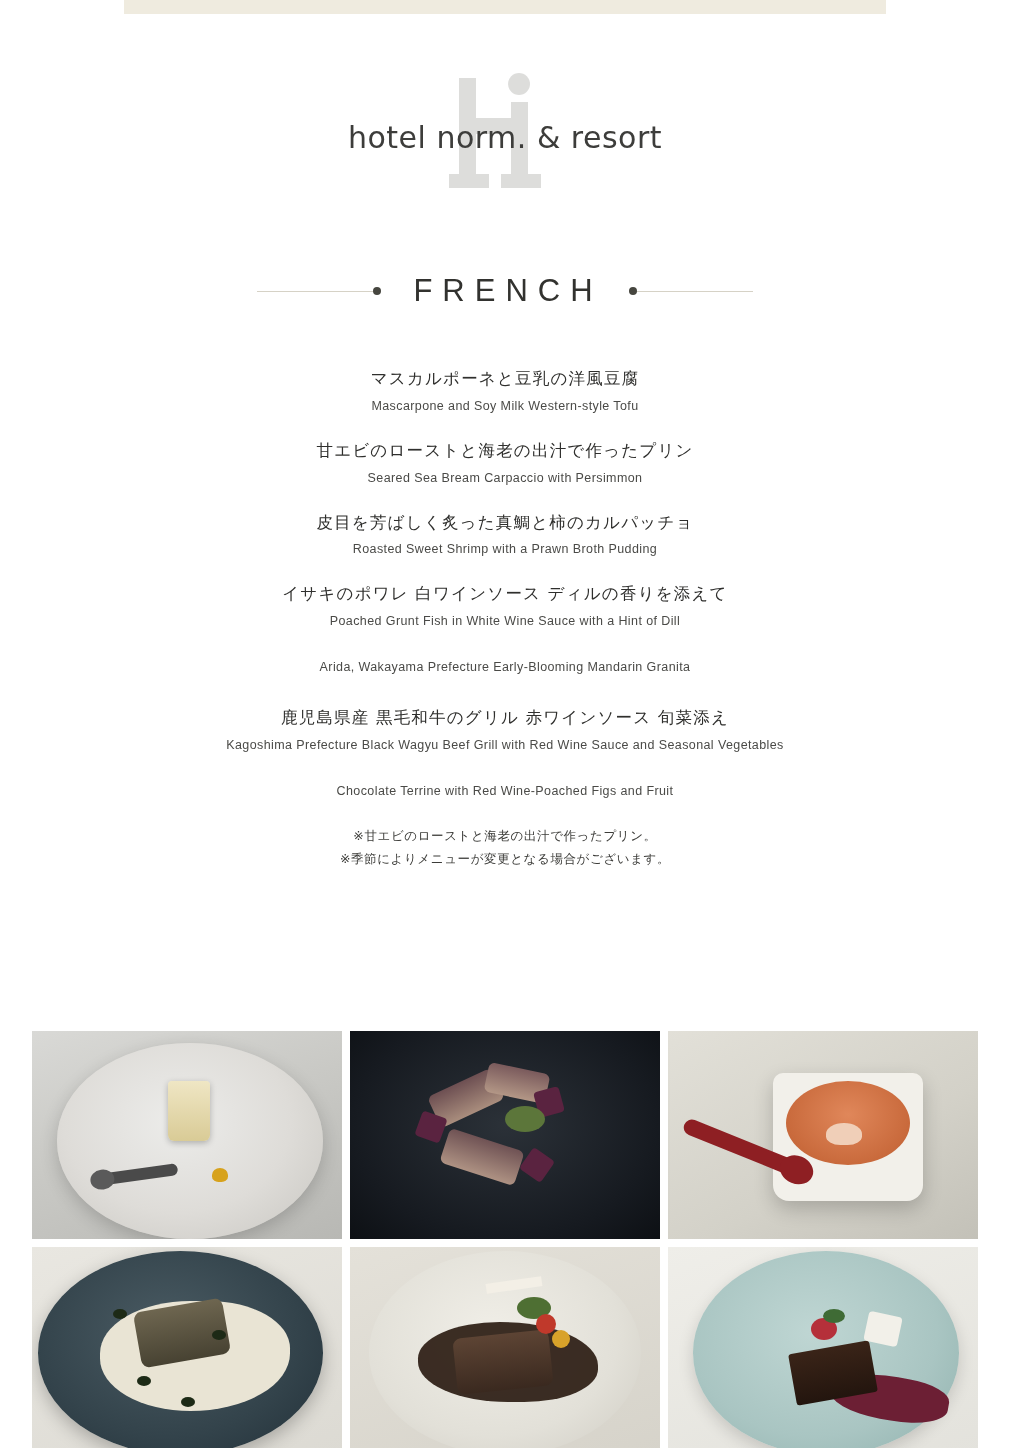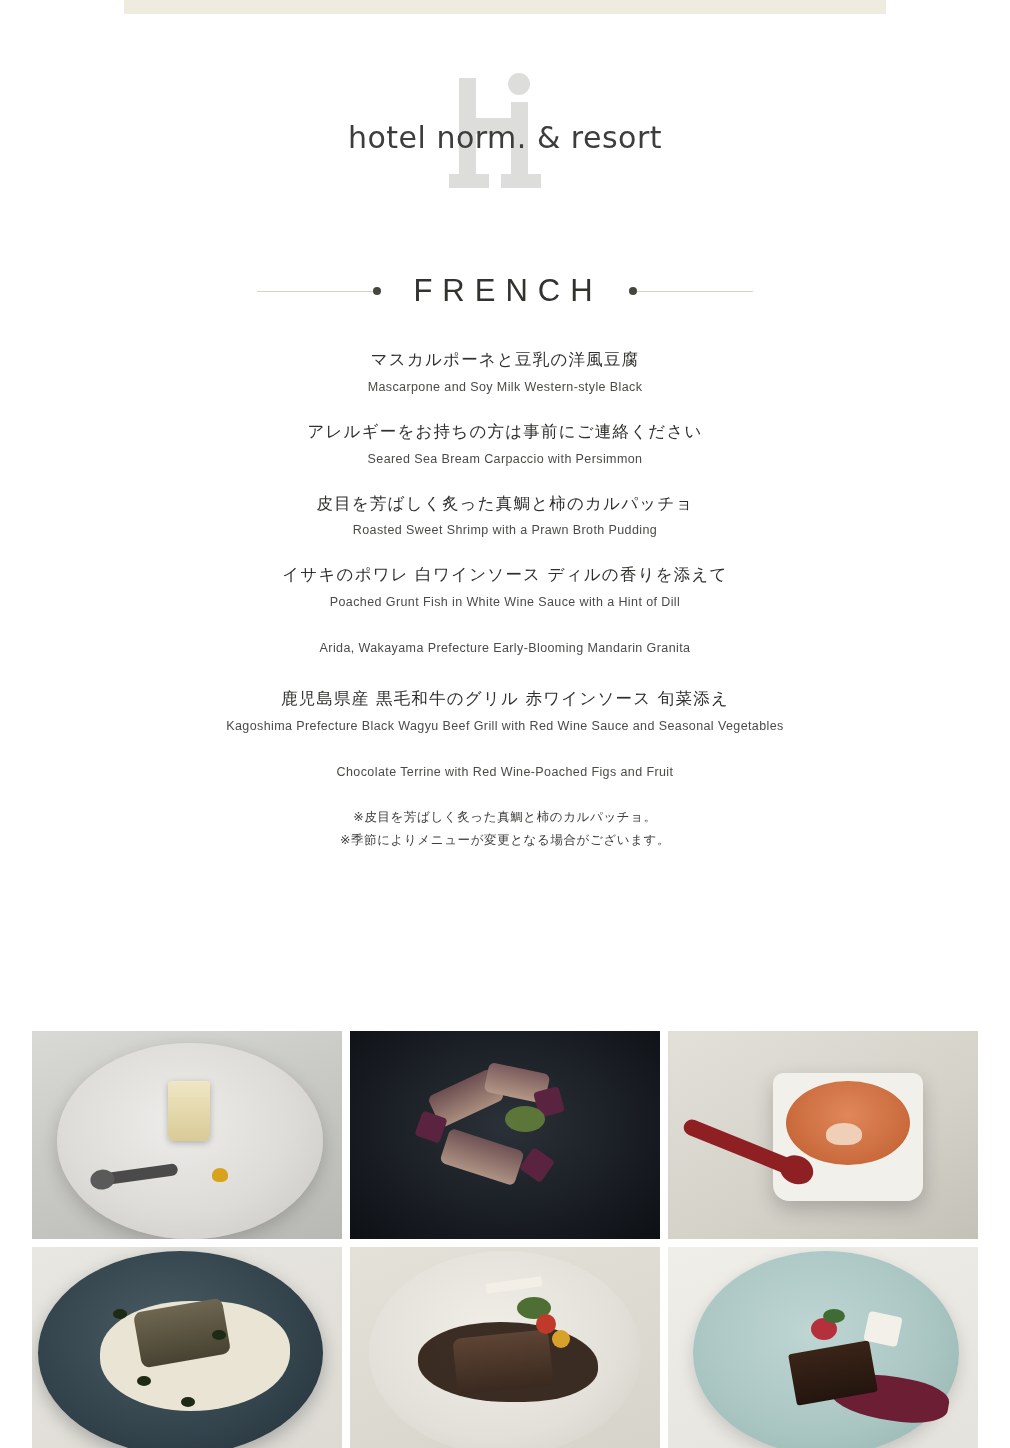--- a/index.html
+++ b/index.html
@@ -94,21 +94,21 @@
     font-family: "Liberation Sans", sans-serif;
     font-size: 31px;
     letter-spacing: 10px;
     color: #32322f;
     font-weight: 400;
     padding-left: 6px;
   }
 
   
   .menu {
-    margin-top: 34px;
+    margin-top: 53px;
     text-align: center;
   }
   .menu-item { margin-bottom: 26px; }
   .menu-item.gap-lg { margin-bottom: 32px; }
   .dish-ja {
     font-family: "DejaVu Sans", sans-serif;
     font-size: 16.5px;
     letter-spacing: 1.2px;
     color: #2f2f2d;
     line-height: 1.5;
@@ -234,25 +234,25 @@
       <span class="dot"></span>
       <span class="section-title">FRENCH</span>
       <span class="dot"></span>
     </div>
   </div>
 
   <div class="menu">
 
     <div class="menu-item">
       <div class="dish-ja">マスカルポーネと豆乳の洋風豆腐</div>
-      <div class="dish-en">Mascarpone and Soy Milk Western-style Black</div>
+      <div class="dish-en">Mascarpone and Soy Milk Western-style Tofu</div>
     </div>
 
     <div class="menu-item">
-      <div class="dish-ja">アレルギーをお持ちの方は事前にご連絡ください</div>
+      <div class="dish-ja">甘エビのローストと海老の出汁で作ったプリン</div>
       <div class="dish-en">Seared Sea Bream Carpaccio with Persimmon</div>
     </div>
 
     <div class="menu-item">
       <div class="dish-ja">皮目を芳ばしく炙った真鯛と柿のカルパッチョ</div>
       <div class="dish-en">Roasted Sweet Shrimp with a Prawn Broth Pudding</div>
     </div>
 
     <div class="menu-item gap-lg">
       <div class="dish-ja">イサキのポワレ 白ワインソース ディルの香りを添えて</div>
@@ -268,21 +268,21 @@
       <div class="dish-en">Kagoshima Prefecture Black Wagyu Beef Grill with Red Wine Sauce and Seasonal Vegetables</div>
     </div>
 
     <div class="menu-item">
       <div class="dish-en">Chocolate Terrine with Red Wine-Poached Figs and Fruit</div>
     </div>
 
   </div>
 
   <div class="notes">
-    <div>※皮目を芳ばしく炙った真鯛と柿のカルパッチョ。</div>
+    <div>※甘エビのローストと海老の出汁で作ったプリン。</div>
     <div>※季節によりメニューが変更となる場合がございます。</div>
   </div>
 
 </div>
 
 <div class="gallery">
 
   <div class="photo p1">
     <div class="plate"></div>
     <div class="glass"></div>

